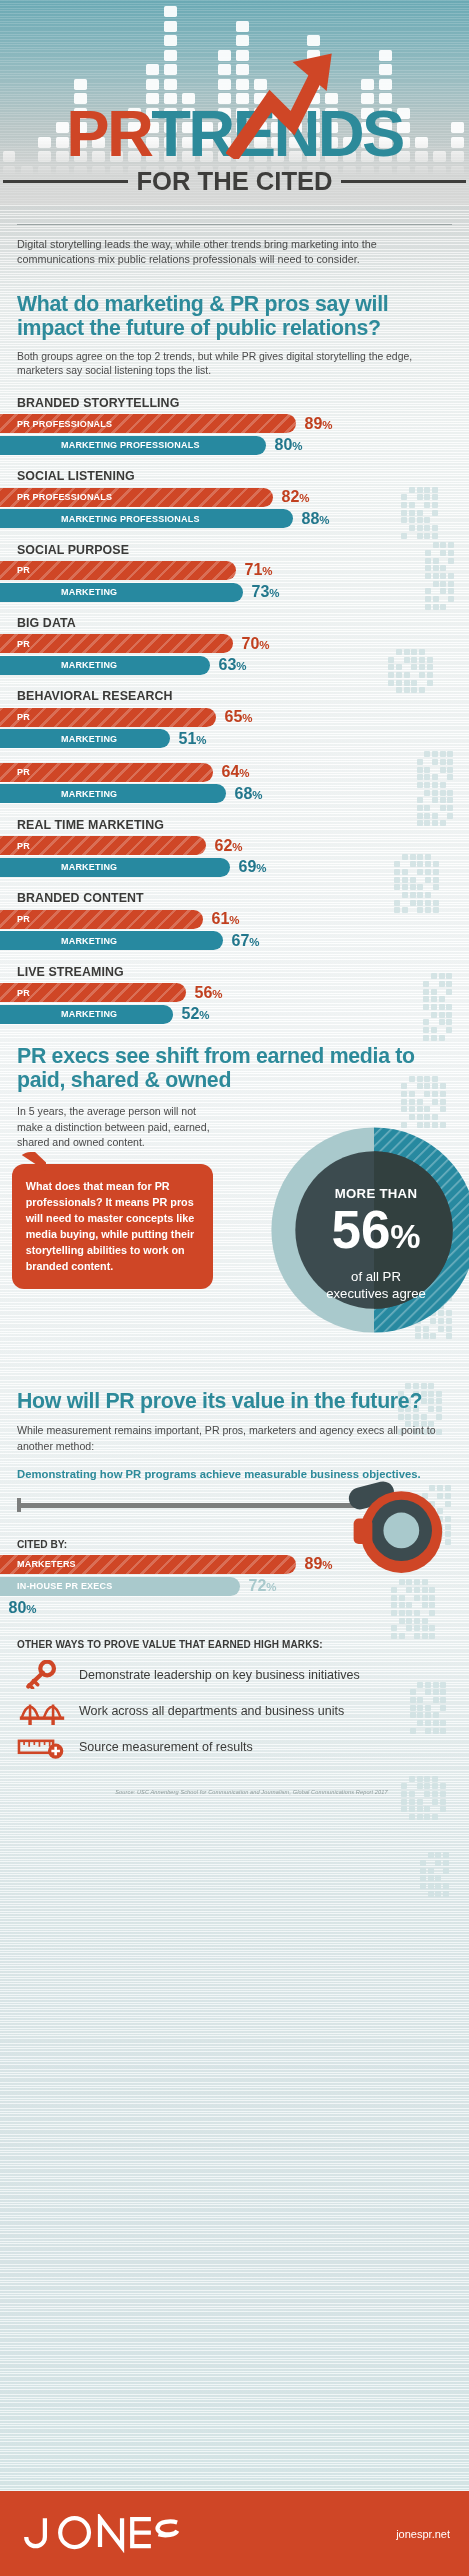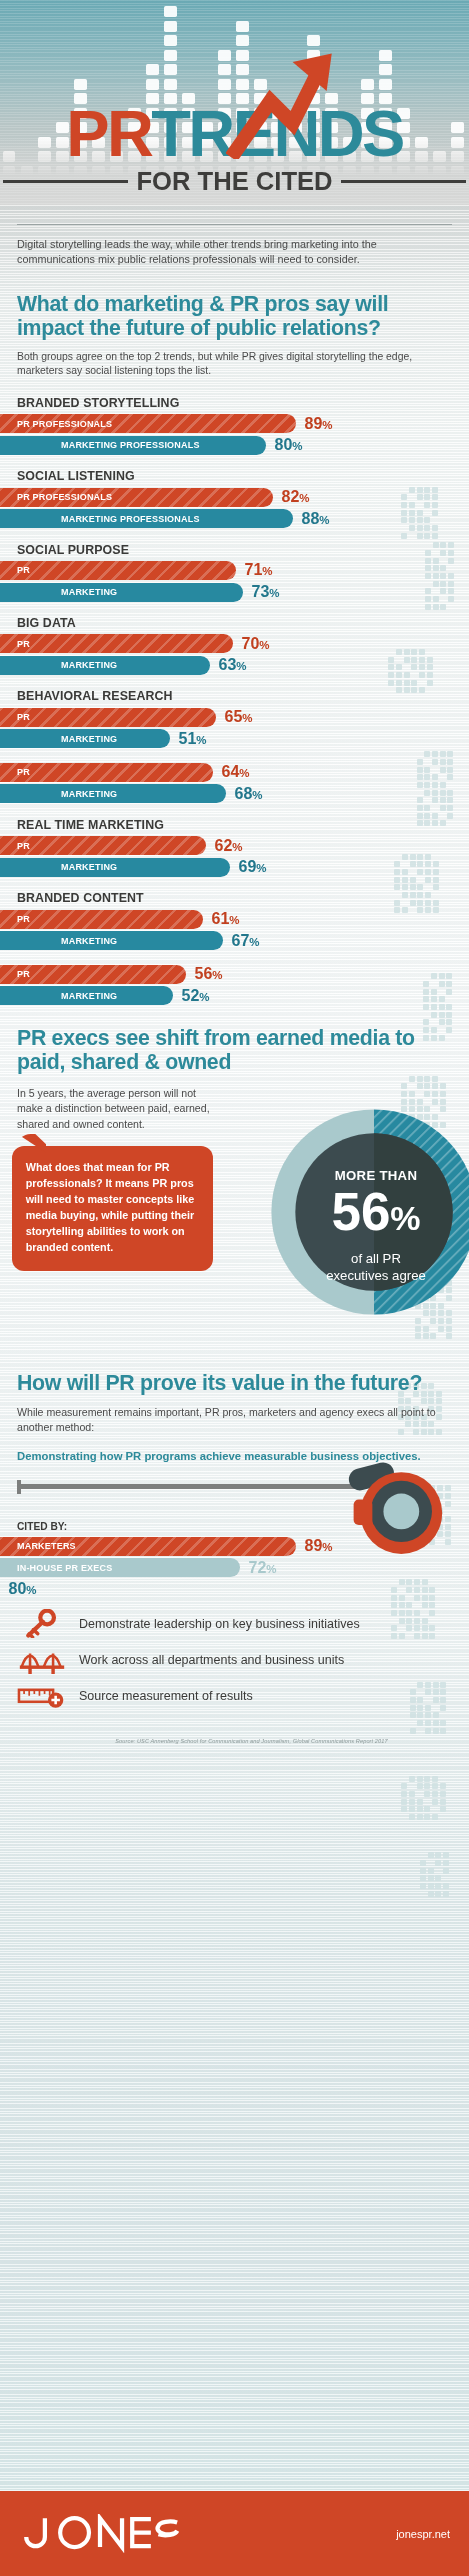--- a/index.html
+++ b/index.html
@@ -939,20 +939,21 @@
             <span class="val pr"><span>61</span><span class="pct">%</span></span>
           </div>
           <div class="row">
             <div class="bar mk" style="width: 223px;">
               <span class="bar-label">MARKETING</span>
             </div>
             <span class="val mk"><span>67</span><span class="pct">%</span></span>
           </div>
         </div>
         <div class="group">
+          <div class="group-title">LIVE STREAMING</div>
           <div class="row">
             <div class="bar pr" style="width: 186px;">
               <span class="bar-label">PR</span>
             </div>
             <span class="val pr"><span>56</span><span class="pct">%</span></span>
           </div>
           <div class="row">
             <div class="bar mk" style="width: 173px;">
               <span class="bar-label">MARKETING</span>
             </div>
@@ -1020,20 +1021,21 @@
             <div class="bar lt" style="width: 240px;">
               <span class="bar-label">IN-HOUSE PR EXECS</span>
             </div>
             <span class="val lt"><span>72</span><span class="pct">%</span></span>
           </div>
           <div class="row">
             <span class="val mk"><span>80</span><span class="pct">%</span></span>
           </div>
         </div>
 
+      <div class="other-title">OTHER WAYS TO PROVE VALUE THAT EARNED HIGH MARKS:</div>
       <div class="items" id="items">
           <div class="item">
             <span class="ico">
               <svg width="38" height="29" viewBox="0 0 44 34">
                 <circle cx="28" cy="10" r="8" fill="none" stroke="#cf4626" stroke-width="5"></circle>
                 <path d="M23 15 L6 31" stroke="#cf4626" stroke-width="5" stroke-linecap="round"></path>
                 <path d="M12 24 l5 5 M7 29 l4 4" stroke="#cf4626" stroke-width="4" stroke-linecap="round"></path>
               </svg>
             </span>
             <span class="txt">Demonstrate leadership on key business initiatives</span>

